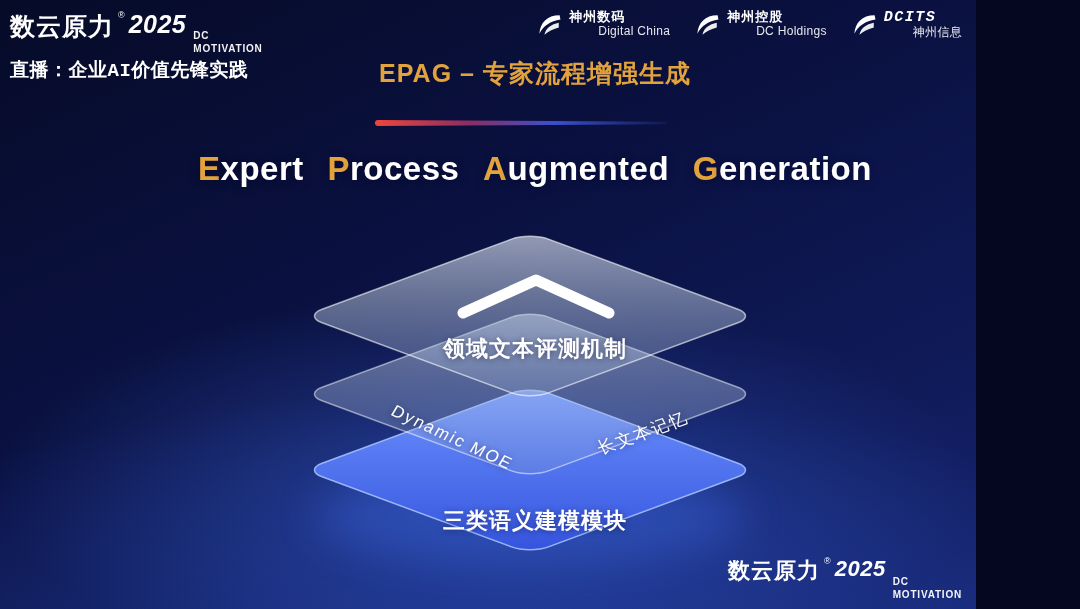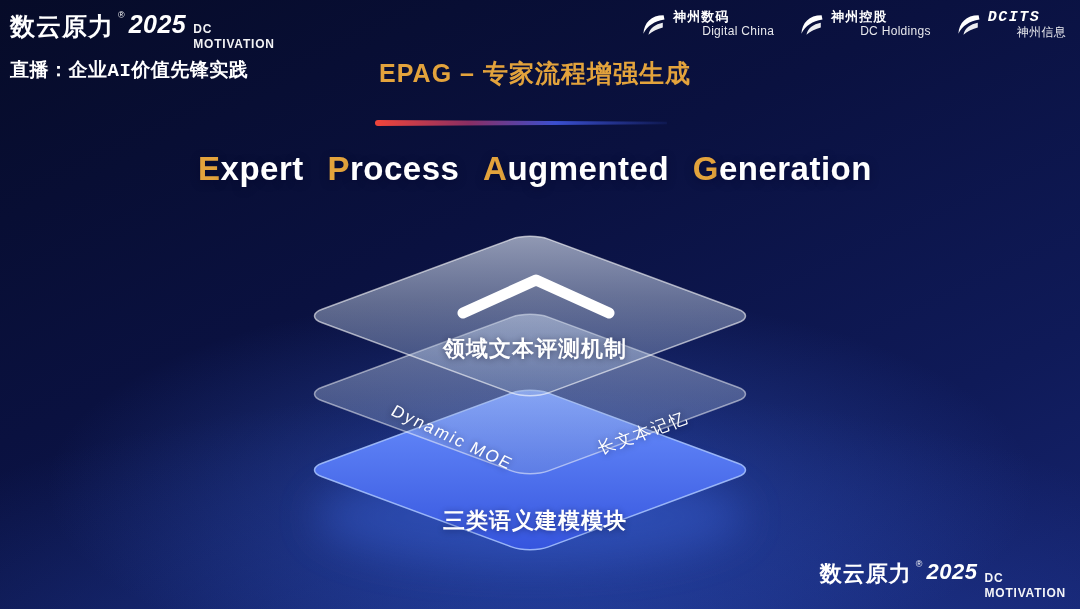--- a/index.html
+++ b/index.html
@@ -1,34 +1,34 @@
 <!DOCTYPE html>
 <html style="--accent-gold: #E3A33C; --layer-blue: #4A6EF0; --background-navy: #0A1140;"><head>
 <meta charset="utf-8">
 <style>
   html,body{margin:0;padding:0;background:#04071f;}
   .slide{
-    position:relative;width:1080px;height:609px;overflow:hidden;
+    position:relative;width:976px;height:609px;overflow:hidden;
     font-family:"Liberation Sans","DejaVu Sans",sans-serif;color:#fff;
     background:
       radial-gradient(ellipse 760px 300px at 50% 80%, rgba(62,105,228,0.42), rgba(62,105,228,0) 65%),
       radial-gradient(ellipse 1100px 420px at 50% 112%, rgba(47,86,205,0.5), rgba(47,86,205,0) 70%),
       linear-gradient(155deg,#060b28 0%,#0a1140 40%,#0f1a58 75%,#16246f 100%);
   }
   
   .brand{position:absolute;display:flex;align-items:flex-start;gap:3px;white-space:nowrap;}
   .brand.top{left:10px;top:10px;}
   .brand.bottom{right:14px;bottom:8px;}
   .brand-name{font-weight:bold;font-size:25px;letter-spacing:1px;}
   .brand.bottom .brand-name{font-size:22px;}
   .brand-reg{font-size:9px;vertical-align:super;margin:0 1px;}
   .brand-year{font-weight:bold;font-size:25px;font-style:italic;letter-spacing:0.5px;}
   .brand.bottom .brand-year{font-size:22px;}
-  .brand-tag{display:flex;flex-direction:column;justify-content:center;margin-left:4px;margin-top:12px;
-    font-size:12px;letter-spacing:0.8px;line-height:1.25;font-weight:bold;opacity:0.95;}
+  .brand-tag{display:flex;flex-direction:column;justify-content:center;margin-left:4px;margin-top:20px;
+    font-size:10px;letter-spacing:0.8px;line-height:1.25;font-weight:bold;opacity:0.95;}
   .live-label{position:absolute;left:10px;top:57px;font-size:19px;font-weight:bold;letter-spacing:0.5px;font-family:Liberation Mono, monospace;}
   
   .slide-title{position:absolute;left:535px;top:57px;transform:translateX(-50%);
     font-size:25px;font-weight:bold;letter-spacing:1px;color:var(--accent-gold,#E3A33C);white-space:nowrap;}
   .divider{position:absolute;left:375px;top:120px;width:292px;height:6px;
     background:linear-gradient(90deg,#f0453a 0%,#8a2e63 32%,#3a4fd0 62%,rgba(45,75,195,0.12) 100%);
     clip-path:polygon(0 0,100% 28%,100% 72%,0 100%);border-radius:3px;}
   
   .heading{position:absolute;left:535px;top:150px;transform:translateX(-50%);
     font-size:33px;letter-spacing:0.5px;white-space:nowrap;

